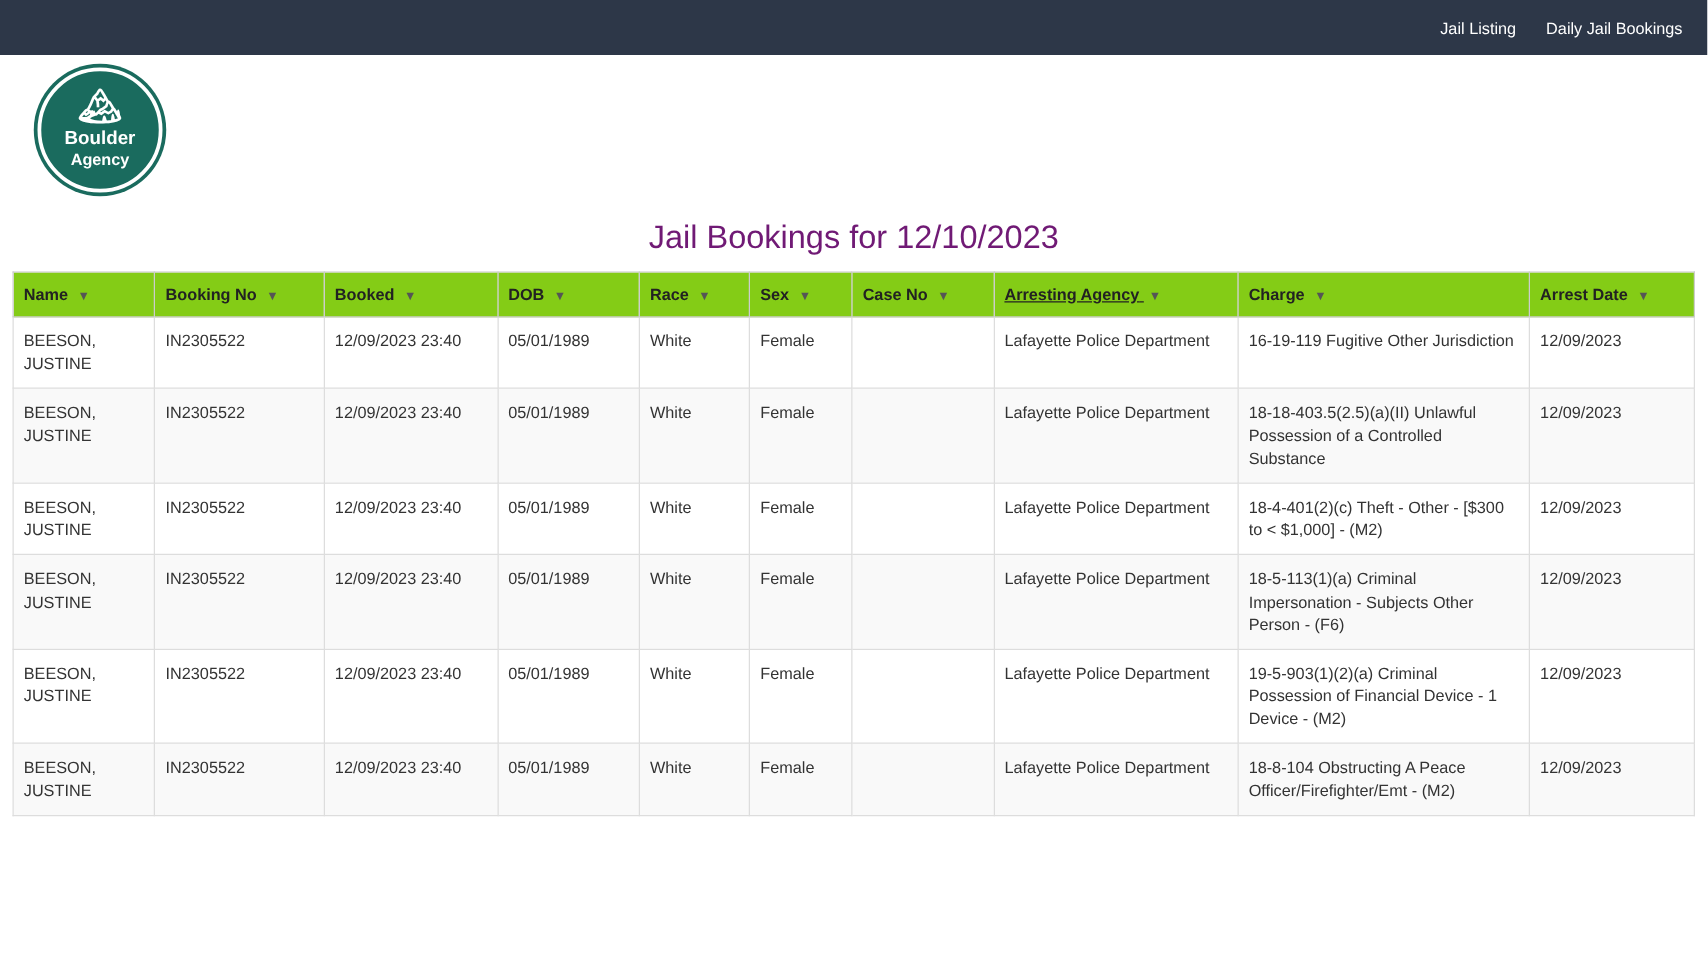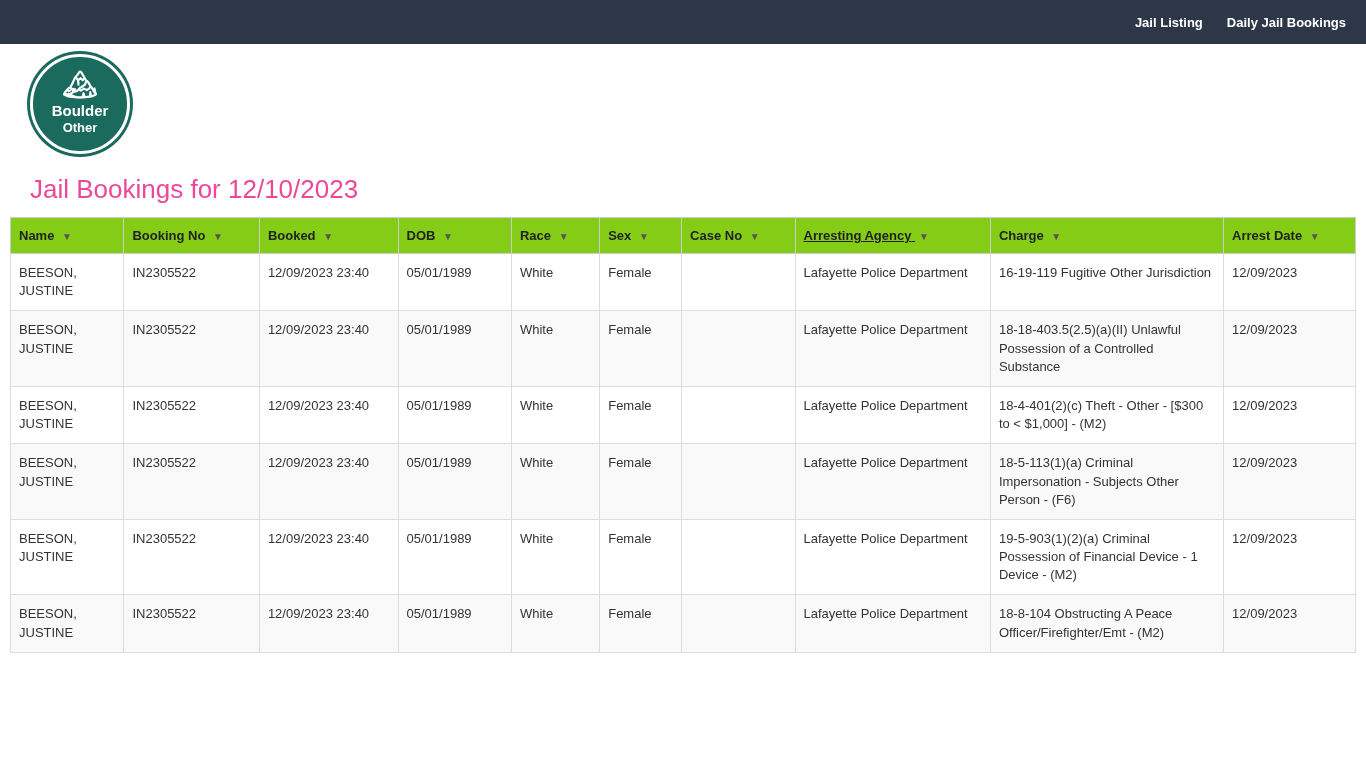--- a/index.html
+++ b/index.html
@@ -7,21 +7,20 @@
 
     
     .top-nav {
       background: #2d3748;
       height: 44px;
       display: flex;
       align-items: center;
       justify-content: flex-end;
       padding: 0 20px;
       gap: 24px;
-      font-weight: bold;
     }
     .top-nav a {
       color: #fff;
       text-decoration: none;
       font-size: 13px;
       cursor: pointer;
     }
 
     
     .logo-area {
@@ -54,21 +53,22 @@
       margin-bottom: 2px;
     }
     .logo-text-boulder { font-size: 15px; font-weight: bold; }
     .logo-text-county { font-size: 13px; font-weight: bold; }
 
     
     .page-title {
       font-size: 26px;
       font-weight: 400;
       padding: 10px 30px 12px 30px;
-      color: #ec4899;
+      color: #701a75;
+      text-align: center;
     }
 
     
     .table-container {
       padding: 0 10px 20px 10px;
       overflow-x: auto;
     }
     table {
       width: 100%;
       border-collapse: collapse;
@@ -120,21 +120,21 @@
 
 <nav class="top-nav">
   <a>Jail Listing</a>
   <a>Daily Jail Bookings</a>
 </nav>
 
 <div class="logo-area">
   <div class="logo-circle">
     <span class="logo-mountain">🏔</span>
     <span class="logo-text-boulder">Boulder</span>
-    <span class="logo-text-county">Other</span>
+    <span class="logo-text-county">Agency</span>
   </div>
 </div>
 
 <h1 class="page-title">Jail Bookings for 12/10/2023</h1>
 
 <div class="table-container">
   <table>
     <thead>
       <tr>
         <th class="col-name">

